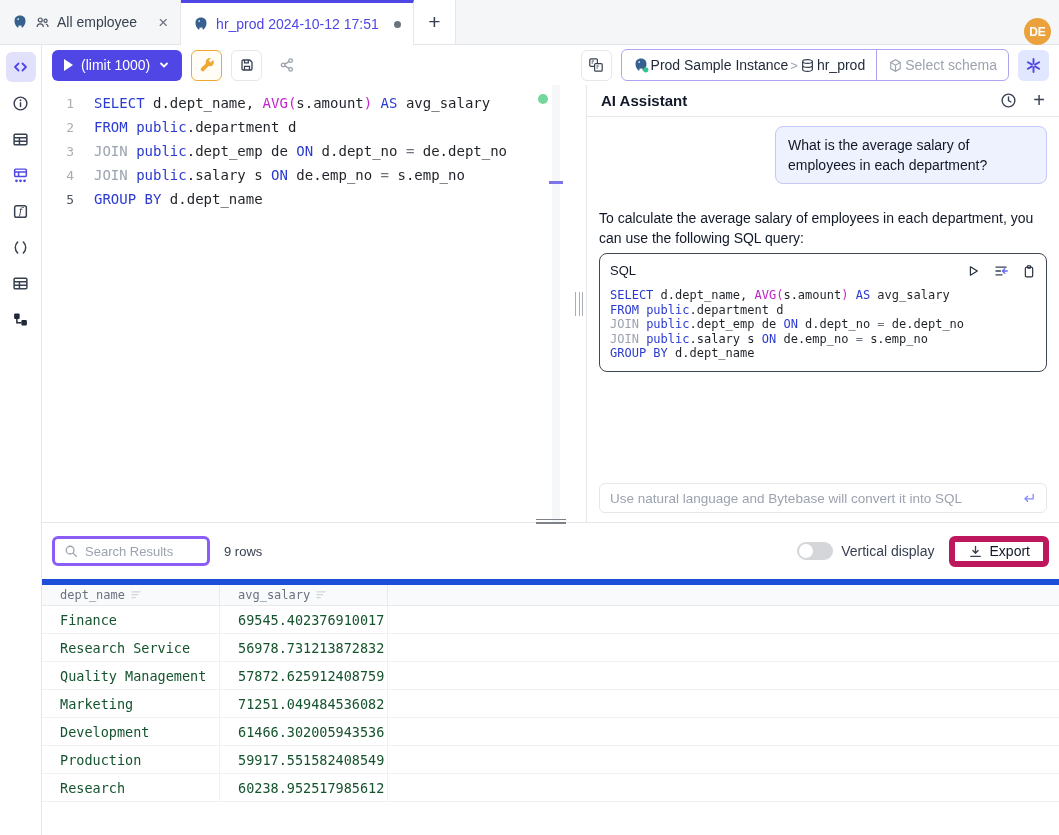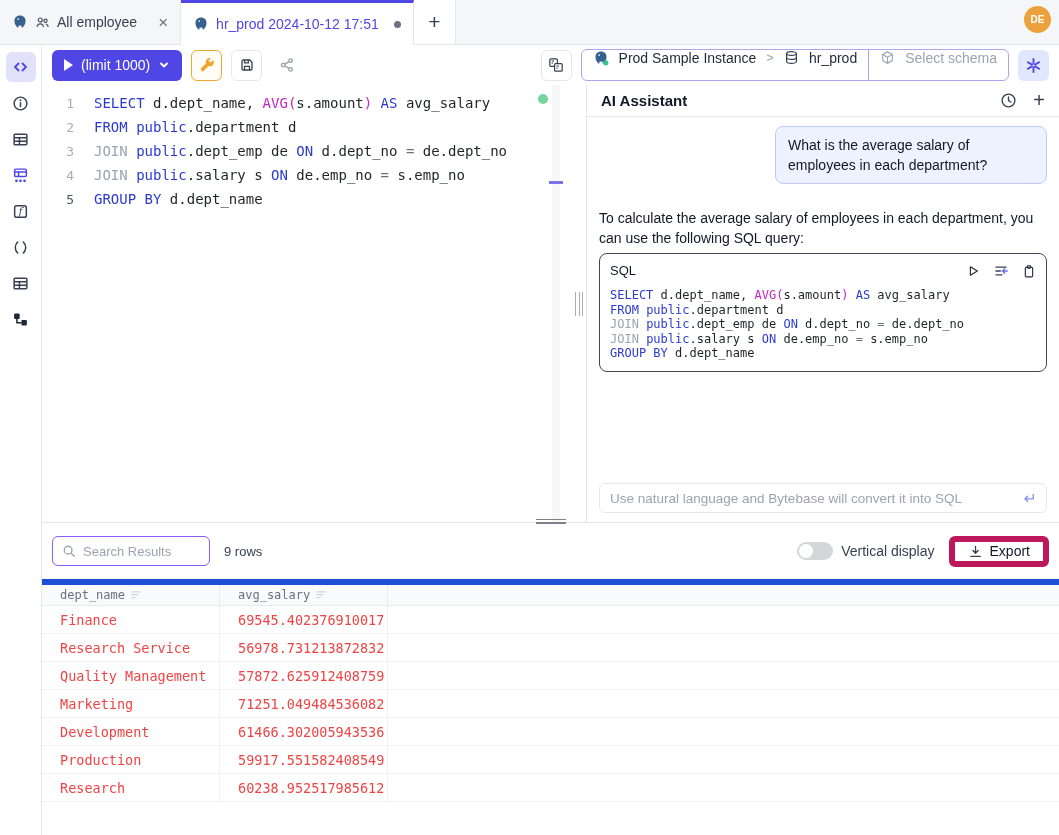--- a/index.html
+++ b/index.html
@@ -9,22 +9,22 @@
   
   .tabbar { height:45px; background:#f5f6f7; border-bottom:1px solid #e4e6ea;
     display:flex; align-items:stretch; position:relative; }
   .tab { display:flex; align-items:center; gap:7px; padding:0 12px; font-size:14px;
     color:#374151; border-right:1px solid #e5e7eb; cursor:pointer; }
   .tab .close { font-size:17px; color:#6b7280; margin-left:14px; line-height:1; }
   .tab.active { background:#fff; border-top:3px solid #4f46e5; color:#4f46e5; margin-bottom:-1px; }
   .tab.active .dirty { width:7px; height:7px; border-radius:50%; background:#6b7280; margin-left:8px; }
   .newtab { width:42px; background:#fff; border-right:1px solid #e5e7eb; display:flex;
     align-items:center; justify-content:center; font-size:21px; color:#374151; font-weight:300; cursor:pointer; }
-  .avatar { position:absolute; right:8px; top:6px; width:27px; height:27px; border-radius:50%;
-    background:#eba23d; color:#fff; font-size:10px; font-weight:bold; display:flex;
+  .avatar { position:absolute; right:8px; top:18px; width:27px; height:27px; border-radius:50%;
+    background:#eba23d; color:#fff; font-size:12px; font-weight:bold; display:flex;
     align-items:center; justify-content:center; }
 
   
   .main { display:flex; height:790px; }
   .sidebar { width:42px; border-right:1px solid #e5e7eb; display:flex; flex-direction:column;
     align-items:center; padding-top:7px; flex:none; }
   .sbtn { width:30px; height:30px; border-radius:6px; display:flex; align-items:center;
     justify-content:center; margin-bottom:6px; cursor:pointer; }
   .sbtn.active { background:#e2e1fc; }
   .content { flex:1; display:flex; flex-direction:column; min-width:0; }
@@ -35,21 +35,21 @@
     align-items:center; gap:8px; padding:0 12px; font-size:14px; font-weight:500; cursor:pointer; }
   .runbtn .tri { width:0; height:0; border-left:9px solid #fff; border-top:6px solid transparent;
     border-bottom:6px solid transparent; }
   .iconbtn { width:31px; height:31px; border-radius:6px; border:1px solid #e5e7eb; background:#fff;
     display:flex; align-items:center; justify-content:center; cursor:pointer; }
   .iconbtn.wrench { border-color:#f0a732; background:#fffdf5; }
   .iconbtn.noborder { border-color:transparent; }
   .tspacer { flex:1; }
   .connpill { height:32px; border:1px solid #aba6ef; border-radius:6px; display:flex;
     align-items:stretch; overflow:hidden; background:#fff; }
-  .connseg { display:flex; align-items:flex-start; gap:10px; padding:0 11px; font-size:14px;
+  .connseg { display:flex; align-items:center; gap:2px; padding:0 11px; font-size:14px;
     color:#1f2937; cursor:pointer; }
   .connseg + .connseg { border-left:1px solid #aba6ef; color:#9ca3af; }
   .connseg .gt { color:#9ca3af; font-size:13px; }
   .aibtn { width:31px; height:31px; border-radius:6px; background:#e0e7ff; display:flex;
     align-items:center; justify-content:center; cursor:pointer; }
 
   
   .middle { height:437px; display:flex; flex:none; min-width:0; }
   .editor { flex:1; position:relative; padding-top:6px; min-width:0; }
   .ed-line { height:24px; display:flex; align-items:center; }
@@ -91,39 +91,39 @@
     align-items:center; padding:0 10px; gap:8px; }
   .aiinput input { flex:1; border:none; outline:none; font-size:13.5px; color:#111827;
     font-family:"Liberation Sans",sans-serif; background:transparent; }
   .aiinput input::placeholder { color:#9ca3af; }
 
   
   .results { flex:1; border-top:1px solid #e5e7eb; position:relative; display:flex; flex-direction:column; min-height:0; }
   .hhandle { position:absolute; top:-4px; left:50%; transform:translateX(-50%); width:30px; height:7px;
     background:repeating-linear-gradient(#7d828a 0 1px,transparent 1px 3.5px); cursor:row-resize; }
   .rtoolbar { height:56px; display:flex; align-items:center; padding:0 10px; gap:14px; flex:none; }
-  .search { width:158px; height:30px; border:1px solid #8b5cf6; border-radius:6px; display:flex;
+  .search { width:158px; height:30px; border:3px solid #8b5cf6; border-radius:6px; display:flex;
     align-items:center; padding:0 9px; gap:7px; }
   .search input { flex:1; min-width:0; border:none; outline:none; font-size:13px; color:#111827;
     font-family:"Liberation Sans",sans-serif; background:transparent; }
   .search input::placeholder { color:#9ca3af; }
   .rowcount { font-size:13px; color:#374151; }
   .toggle { width:36px; height:18px; border-radius:9px; background:#d4d6d9; position:relative; cursor:pointer; }
   .toggle .knob { position:absolute; left:2px; top:2px; width:14px; height:14px; border-radius:50%; background:#fff; }
   .toglabel { font-size:14px; color:#374151; margin-left:-6px; }
   .export { height:31px; border:6px solid #be185d; border-radius:6px; background:#fff; display:flex;
     align-items:center; gap:7px; padding:0 13px; font-size:14px; color:#111827; cursor:pointer; }
   .thead { height:27px; background:#f8fafc; border-top:6px solid #1d4ed8; border-bottom:1px solid #e8eaee;
     display:flex; flex:none; }
   .hcell { display:flex; align-items:center; gap:6px; padding-left:18px; font-size:12px; color:#6b7280;
     font-family:"DejaVu Sans Mono","Liberation Mono",monospace; border-right:1px solid #e8eaee; cursor:pointer; }
   .c0 { width:178px; flex:none; } .c1 { width:168px; flex:none; }
   .tbody { flex:1; overflow:hidden; }
   .trow { height:28px; display:flex; border-bottom:1px solid #f0f1f3; }
-  .tcell { display:flex; align-items:center; padding-left:18px; font-size:13.5px; color:#ef4444;
+  .tcell { display:flex; align-items:center; padding-left:18px; font-size:13.5px; color:#14532d;
     font-family:"DejaVu Sans Mono","Liberation Mono",monospace; border-right:1px solid #f0f1f3; }
 
   svg { display:block; }
 </style>
 </head>
 <body>
 
 <div class="tabbar">
   <div class="tab">
     <span>

